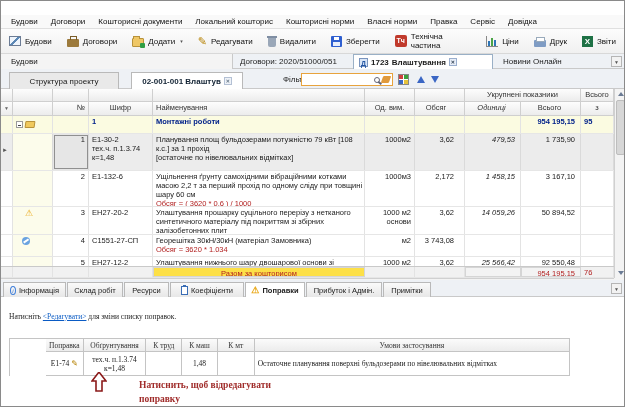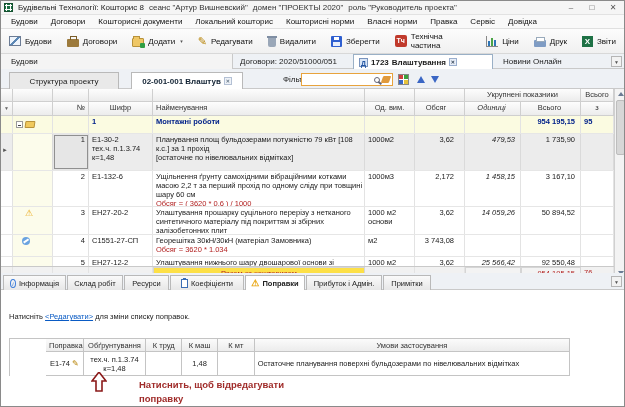--- a/index.html
+++ b/index.html
@@ -87,21 +87,21 @@
   .arr-down{position:absolute;left:430px;top:7px;}
   
   .grid{position:absolute;top:88px;left:0;width:613px;height:189px;font-size:7.5px;line-height:9px;background:#fff;}
   .grow{display:flex;width:613px;overflow:hidden;border-bottom:1px solid #e6e6e6;background:#fff;}
   .cell{border-right:1px solid #e3e3e3;padding:1px 3px;overflow:hidden;white-space:nowrap;}
   .c-gut{width:12px;padding:1px 1px;}
   .c-ico{width:40px;background:#fcfceb;}
   .c-num{width:36px;text-align:right;}
   .c-code{width:64px;}
   .c-name{width:212px;}
-  .c-unit{width:50px;text-align:left;}
+  .c-unit{width:50px;text-align:right;}
   .c-vol{width:50px;text-align:right;padding-right:10px;}
   .c-one{width:56px;text-align:right;padding-right:5px;font-style:italic;}
   .c-tot{width:60px;text-align:right;padding-right:5px;}
   .c-cut{width:33px;}
   .ghead .cell{background:linear-gradient(#fdfdfd,#ececec);border-right:1px solid #cfcfcf;border-bottom:1px solid #cfcfcf;
     color:#333;text-align:center;white-space:nowrap;}
   .ghead{border-bottom:none;}
   .h1{height:13px;}
   .h2{height:14px;}
   .ghead .c-num{text-align:right;}
@@ -133,29 +133,29 @@
   .tri6-up{width:0;height:0;border-left:3px solid transparent;border-right:3px solid transparent;border-bottom:4px solid #6b7b94;}
   .tri6-down{width:0;height:0;border-left:3px solid transparent;border-right:3px solid transparent;border-top:4px solid #6b7b94;}
   .tri6-left{width:0;height:0;border-top:3px solid transparent;border-bottom:3px solid transparent;border-right:4px solid #6b7b94;}
   .tri6-right{width:0;height:0;border-top:3px solid transparent;border-bottom:3px solid transparent;border-left:4px solid #6b7b94;}
   .hscroll{position:absolute;top:277px;left:0;width:613px;height:10px;background:#f3f3f3;border-top:1px solid #d0d0d0;border-bottom:1px solid #d0d0d0;}
   .hs-left{position:absolute;left:2px;top:2px;}
   .hs-right{position:absolute;right:2px;top:2px;}
   .hs-thumb{position:absolute;left:9px;top:1px;width:280px;height:7px;background:#d7d7d7;border:1px solid #bdbdbd;border-radius:2px;}
   .corner{position:absolute;top:277px;left:613px;width:12px;height:10px;background:#f3f3f3;}
   
-  .btabs{position:absolute;top:272px;left:0;right:0;height:17px;background:#eef1f5;border-bottom:1px solid #c9c9c9;font-size:7.5px;}
+  .btabs{position:absolute;top:279px;left:0;right:0;height:17px;background:#eef1f5;border-bottom:1px solid #c9c9c9;font-size:7.5px;}
   .btab{position:absolute;top:2px;height:15px;border:1px solid #b9b9b9;border-bottom:none;background:linear-gradient(#fafafa,#e7e7e7);
     display:flex;align-items:center;justify-content:center;gap:3px;padding:0 6px;color:#222;}
   .btab.active{background:#fff;font-weight:bold;}
   .ic-info{width:9px;height:9px;border:1px solid #3d7edb;border-radius:50%;color:#3d7edb;font-size:6px;line-height:8px;text-align:center;font-style:italic;}
   .ic-clip{width:7px;height:9px;border:1px solid #3a6db5;background:#fff;position:relative;}
   .ic-clip:before{content:"";position:absolute;top:-2px;left:1px;width:3px;height:2px;background:#3a6db5;}
   
-  .panel{position:absolute;top:305px;left:0;right:0;bottom:0;background:#fff;font-size:7.5px;}
+  .panel{position:absolute;top:305px;left:0;right:0;bottom:0;background:#fff;font-size:7.5px;font-family:Liberation Serif, serif;}
   .hint{position:absolute;left:8px;top:6px;color:#222;font-size:7.5px;}
   .hint a{color:#0a5bc4;text-decoration:underline;}
   .btable{position:absolute;left:8px;top:32px;width:561px;border:1px solid #c4c4c4;border-right:none;border-bottom:none;}
   .btr{display:flex;}
   .btd{border-right:1px solid #c4c4c4;border-bottom:1px solid #c4c4c4;padding:1px 3px;overflow:hidden;
     display:flex;flex-direction:column;justify-content:center;text-align:center;}
   .bh .btd{background:linear-gradient(#fbfbfb,#ececec);color:#333;height:13px;}
   .bc0{width:40px;margin-left:36px;}.bc1{width:67px;}.bc2{width:38px;}.bc3{width:38px;}.bc4{width:39px;}.bc5{width:339px;}
   .brow .btd{height:24px;background:#fff;}
   .brow .bc5{text-align:left;}
@@ -163,31 +163,20 @@
   .code-wrap{display:flex;flex-direction:row;align-items:center;justify-content:center;}
   
   .anno-arrow{position:absolute;left:90px;top:66px;width:16px;height:20px;}
   .anno-text{position:absolute;left:138px;top:72px;color:#a02c2a;font-size:9.5px;line-height:14px;font-weight:bold;}
 </style>
 </head>
 <body>
 
 <div class="window">
 
-  <div class="titlebar">
-    <span class="ic ic-app"></span>
-    <span class="t-app">Будівельні Технології: Кошторис 8</span>
-    <span class="t-sub">сеанс "Артур Вишневский"</span>
-    <span class="t-sub">домен "ПРОЕКТЫ 2020"</span>
-    <span class="t-sub">роль "Руководитель проекта"</span>
-    <span class="spacer"></span>
-    <span class="wbtn">–</span>
-    <span class="wbtn">□</span>
-    <span class="wbtn">✕</span>
-  </div>
 
   <div class="menubar">
     <span>Будови</span>
     <span>Договори</span>
     <span>Кошторисні документи</span>
     <span>Локальний кошторис</span>
     <span>Кошторисні норми</span>
     <span>Власні норми</span>
     <span>Правка</span>
     <span>Сервіс</span>

